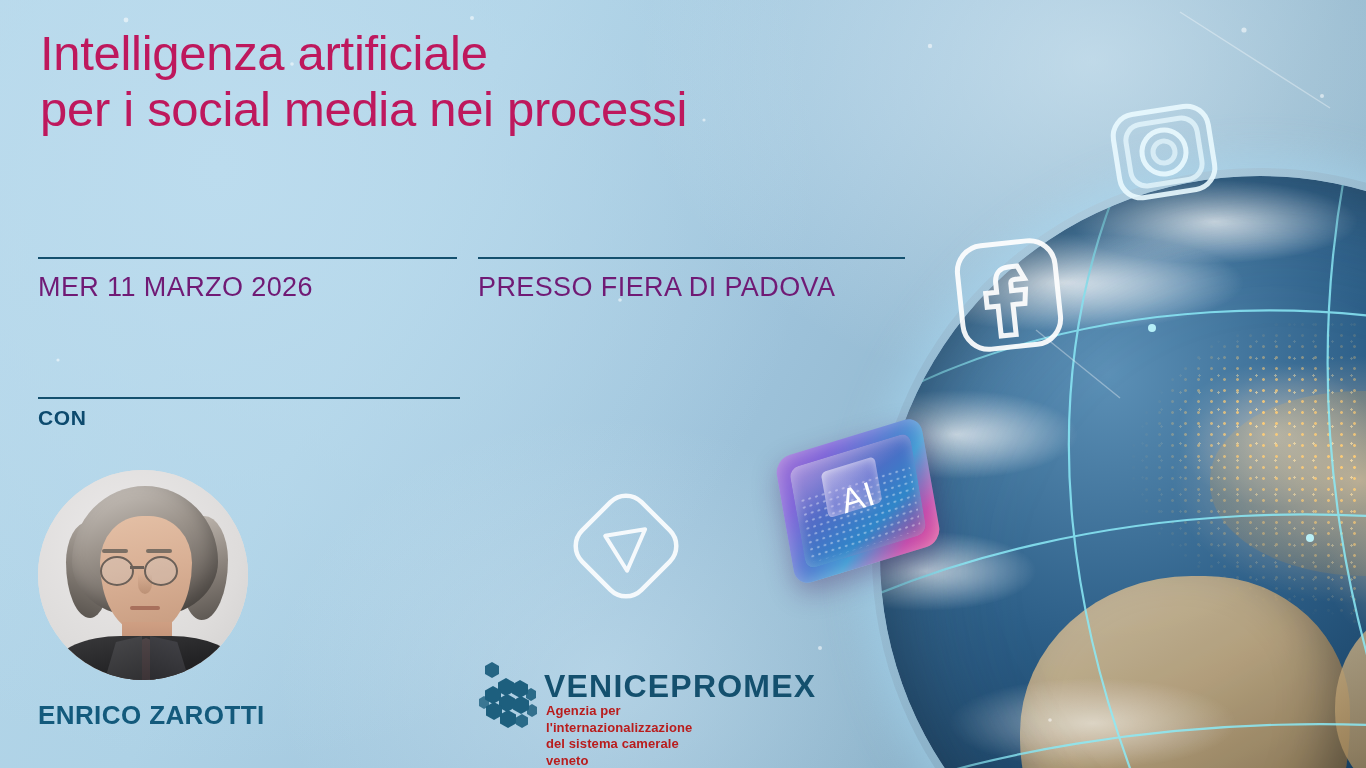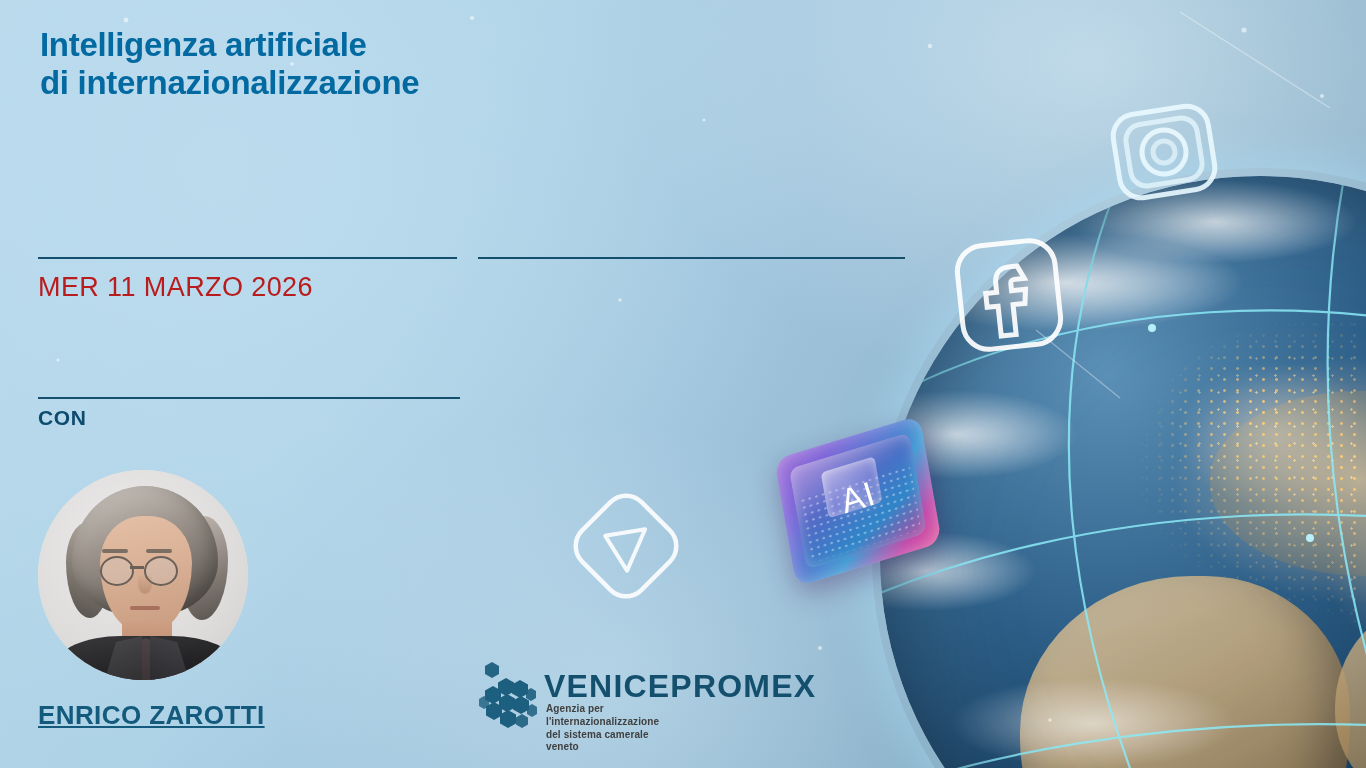--- a/index.html
+++ b/index.html
@@ -172,40 +172,40 @@
   .glyph { position: absolute; }
   .glyph svg { display: block; }
 
   
   .content { position: absolute; left: 0; top: 0; width: 100%; height: 100%; }
 
   .title {
     position: absolute;
     left: 40px; top: 26px;
     width: 880px;
-    color: #0369a1;
-    font-size: 33px;
-    font-weight: 700;
+    color: #be185d;
+    font-size: 49px;
+    font-weight: 400;
     line-height: 1.14;
     letter-spacing: -0.3px;
   }
   .title span { display: block; }
 
   .rule {
     position: absolute;
     height: 2px;
     background: #14506e;
   }
   .rule-date   { left: 38px;  top: 257px; width: 419px; }
   .rule-place  { left: 478px; top: 257px; width: 427px; }
   .rule-con    { left: 38px;  top: 397px; width: 422px; }
 
   .meta {
     position: absolute;
-    color: #b91c1c;
+    color: #701a75;
     font-size: 27px;
     font-weight: 500;
     line-height: 1.32;
     letter-spacing: .4px;
   }
   .meta-date  { left: 38px;  top: 270px; }
   .meta-place { left: 478px; top: 270px; }
   .meta span { display: block; }
 
   .con-label {
@@ -217,21 +217,20 @@
     letter-spacing: .6px;
   }
 
   .speaker-name {
     position: absolute;
     left: 38px; top: 700px;
     color: #135a7c;
     font-size: 26px;
     font-weight: 700;
     letter-spacing: .4px;
-    text-decoration: underline;
   }
 
   
   .portrait {
     position: absolute;
     left: 38px; top: 470px;
     width: 210px; height: 210px;
     border-radius: 50%;
     overflow: hidden;
     background: #e3e1e0;
@@ -315,22 +314,22 @@
   .logo-word {
     position: absolute; left: 66px; top: 8px;
     color: #14506e;
     font-size: 32px;
     font-weight: 700;
     letter-spacing: 1.2px;
     font-family: "Liberation Sans", sans-serif;
   }
   .logo-tag {
     position: absolute; left: 68px; top: 43px;
-    color: #404040;
-    font-size: 10px;
+    color: #b91c1c;
+    font-size: 13px;
     font-weight: 700;
     line-height: 1.28;
     letter-spacing: .1px;
   }
   .logo-tag span { display: block; }
 
   .particles { position: absolute; inset: 0; pointer-events: none; }
 </style>
 </head>
 <body>
@@ -428,31 +427,32 @@
         <path d="M1180 12 L1330 108"></path>
         <path d="M1036 330 L1120 398"></path>
       </g>
     </svg>
   </div>
 
   <div class="content">
 
     <div class="title">
       <span>Intelligenza artificiale</span>
-      <span>di internazionalizzazione</span>
+      <span>per i social media nei processi</span>
     </div>
 
     <div class="rule rule-date"></div>
     <div class="rule rule-place"></div>
 
     <div class="meta meta-date">
       <span>MER 11 MARZO 2026</span>
     </div>
 
     <div class="meta meta-place">
+      <span>PRESSO FIERA DI PADOVA</span>
     </div>
 
     <div class="rule rule-con"></div>
     <div class="con-label">CON</div>
 
     <div class="portrait">
       <div class="p-bg"></div>
       <div class="p-hair-l"></div>
       <div class="p-hair-r"></div>
       <div class="p-hair"></div>

